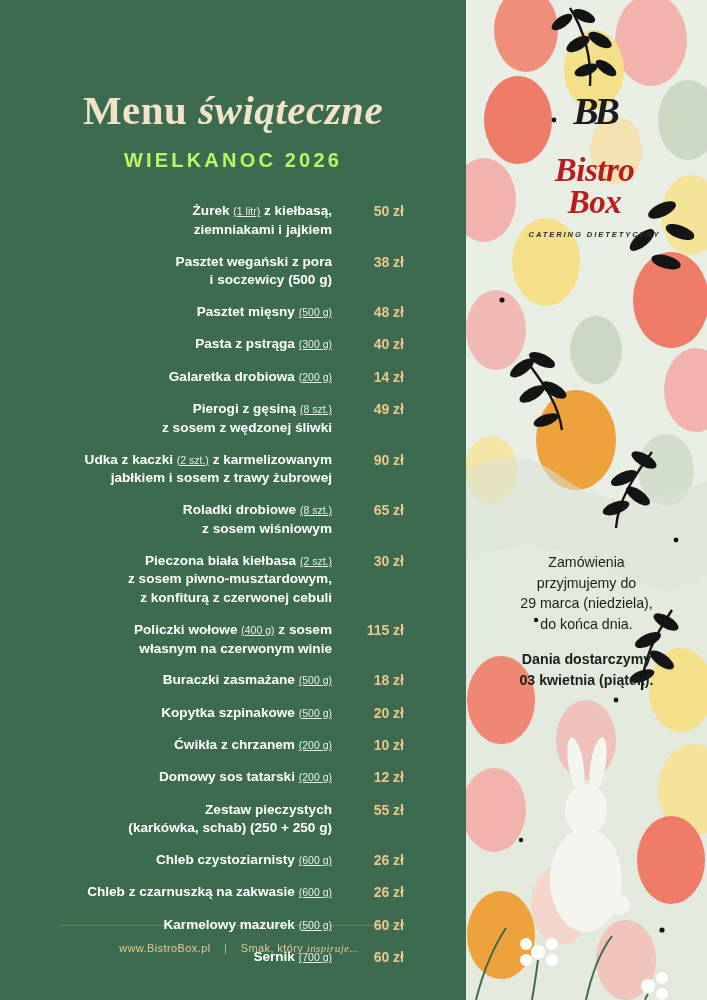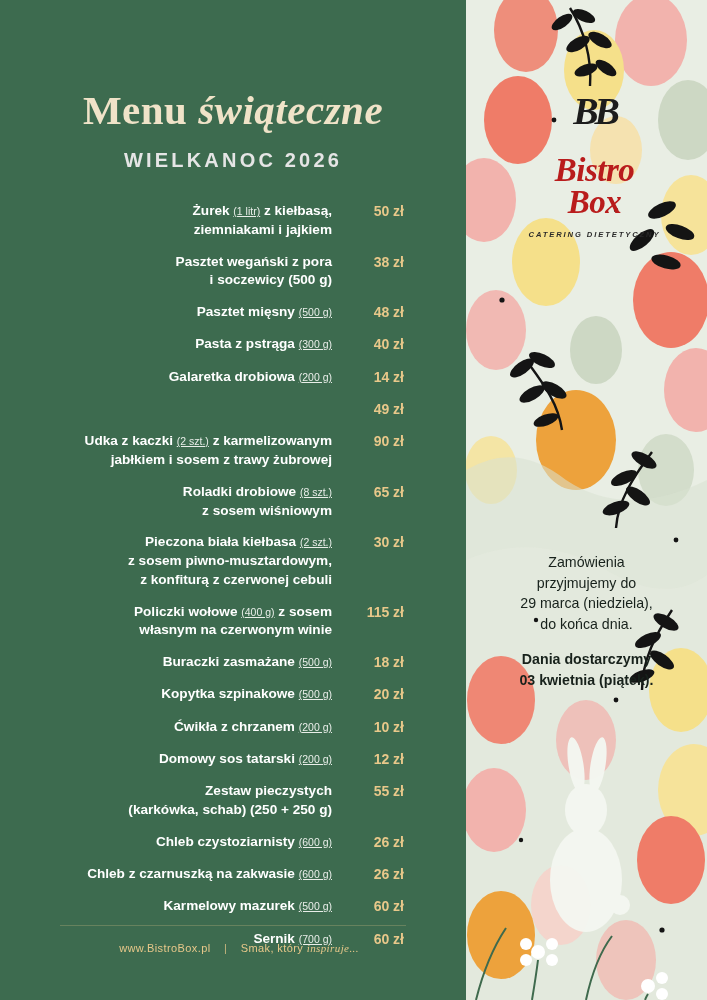--- a/index.html
+++ b/index.html
@@ -38,21 +38,21 @@
     font-weight: bold;
   }
   .title-main .bold {
     font-weight: bold;
   }
   .subtitle {
     margin-top: 16px;
     font-size: 20px;
     font-weight: bold;
     letter-spacing: 3.2px;
-    color: #e5e5e5;
+    color: #bef264;
   }
   
   .menu {
     margin-top: 30px;
     padding: 0 62px 0 60px;
   }
   .menu-row {
     display: flex;
     align-items: flex-start;
     justify-content: flex-end;
@@ -205,20 +205,25 @@
 
       <div class="menu-row">
         <div class="item-name">
           <span>Galaretka drobiowa</span>
           <span class="qty">(200 g)</span>
         </div>
         <div class="item-price">14 zł</div>
       </div>
 
       <div class="menu-row">
+        <div class="item-name">
+          <span>Pierogi z gęsiną</span>
+          <span class="qty">(8 szt.)</span><br>
+          <span>z sosem z wędzonej śliwki</span>
+        </div>
         <div class="item-price">49 zł</div>
       </div>
 
       <div class="menu-row">
         <div class="item-name">
           <span>Udka z kaczki</span>
           <span class="qty">(2 szt.)</span>
           <span>z karmelizowanym</span><br>
           <span>jabłkiem i sosem z trawy żubrowej</span>
         </div>

